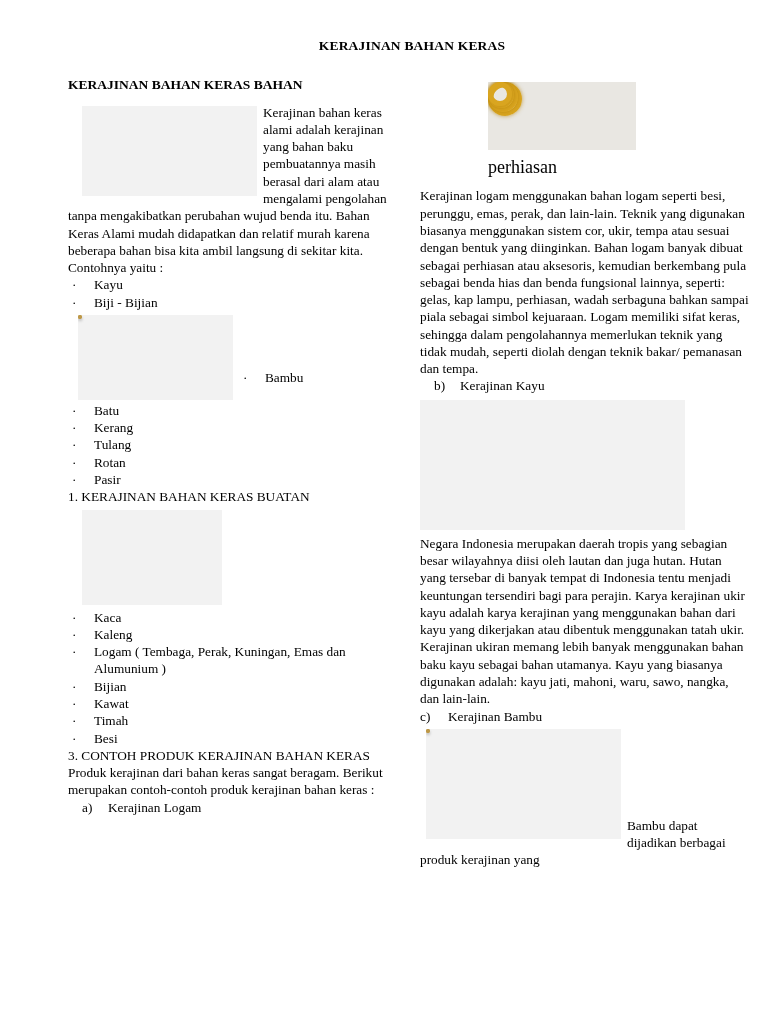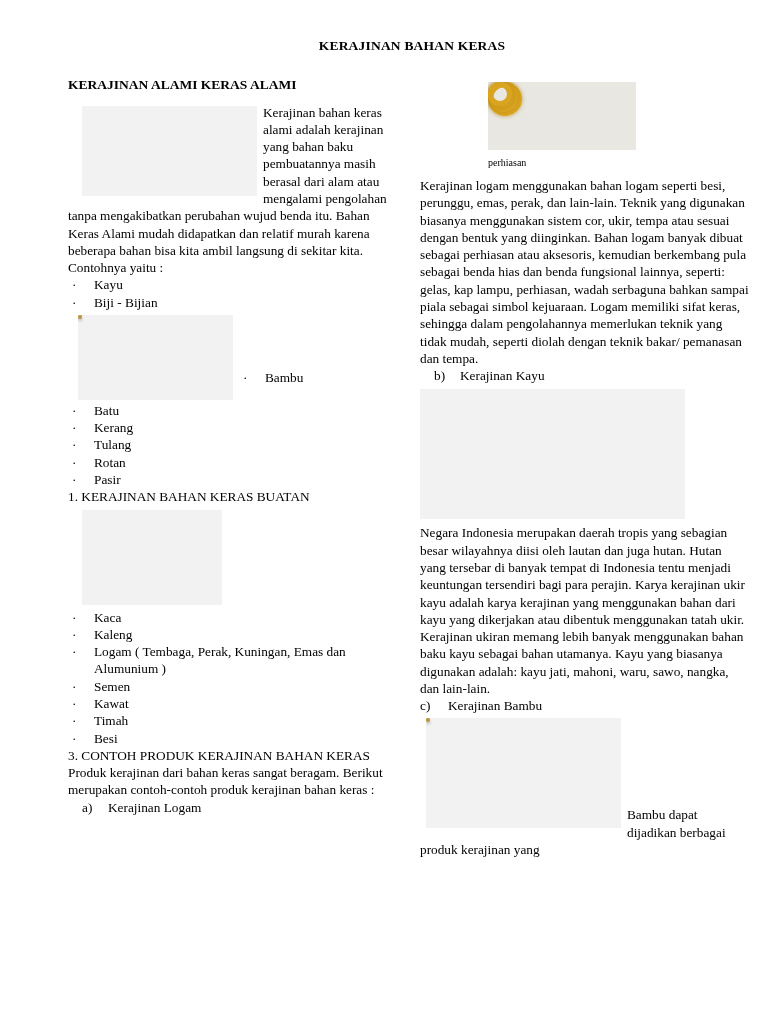--- a/index.html
+++ b/index.html
@@ -135,37 +135,37 @@
   
   .ph-rehal { background:linear-gradient(#d9d6d1,#bdbab4); }
   .ph-rehal .plank { position:absolute; background:#6b4322; box-shadow: inset 0 0 10px rgba(0,0,0,.4); }
   .ph-rehal .p1 { left:16%; top:12%; width:62%; height:34%; transform: rotate(-9deg); border-radius:3px;
       background: repeating-linear-gradient(90deg,#714727 0 10px,#5d3a1e 10px 20px); }
   .ph-rehal .p2 { left:22%; top:40%; width:56%; height:40%; transform: rotate(16deg); border-radius:3px;
       background: repeating-linear-gradient(90deg,#6a4122 0 10px,#573619 10px 20px); }
   .ph-rehal .leg { position:absolute; background:#5b3819; border-radius:2px; }
 
   .caption {
-    font-size: 10px;
+    font-size: 18px;
     line-height: 1.30;
   }
   .clearfix::after { content:""; display:block; clear:both; }
 </style>
 </head>
 <body>
 
 <div class="page">
 
   <div class="doc-title">KERAJINAN BAHAN KERAS</div>
 
   <div class="columns">
 
     <div class="col col-left">
 
-      <div class="section-head">KERAJINAN ALAMI KERAS ALAMI</div>
+      <div class="section-head">KERAJINAN BAHAN KERAS BAHAN</div>
 
       <div class="clearfix">
         <span class="imgbox float-left" style="width:175px;height:90px;margin-left:14px;margin-top:2px;">
           <span class="photo ph-train">
             <span class="gnd"></span>
             <span class="roof"></span>
             <span class="cab"></span>
             <span class="body"></span>
             <span class="stack"></span>
             <span class="stack2"></span>
@@ -242,21 +242,21 @@
       <div class="bullet">
         <span class="dot">·</span>
         <span class="btext">Kaleng</span>
       </div>
       <div class="bullet">
         <span class="dot">·</span>
         <span class="btext">Logam ( Tembaga, Perak, Kuningan, Emas dan Alumunium )</span>
       </div>
       <div class="bullet">
         <span class="dot">·</span>
-        <span class="btext">Semen</span>
+        <span class="btext">Bijian</span>
       </div>
       <div class="bullet">
         <span class="dot">·</span>
         <span class="btext">Kawat</span>
       </div>
       <div class="bullet">
         <span class="dot">·</span>
         <span class="btext">Timah</span>
       </div>
       <div class="bullet">

